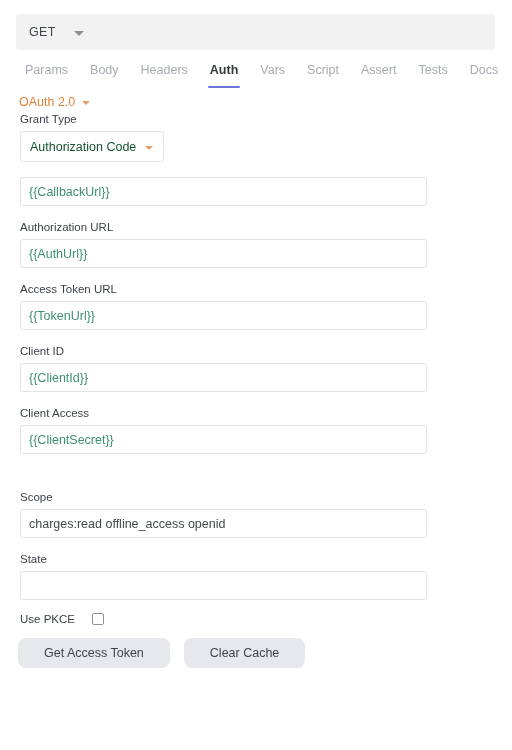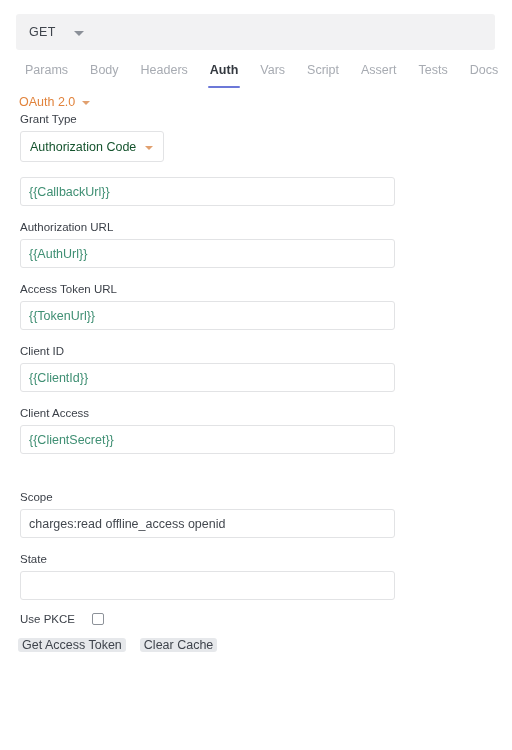--- a/index.html
+++ b/index.html
@@ -109,21 +109,21 @@
   .field { position: relative; }
   .label {
     font-size: 11.5px;
     color: #3a3f47;
     margin-left: 20px;
     margin-bottom: 6px;
     display: block;
   }
   .input {
     margin-left: 20px;
-    width: 375px;
+    width: 407px;
     height: 29px;
     border: 1px solid #e2e3e5;
     border-radius: 3px;
     background: #fff;
     box-sizing: border-box;
     display: flex;
     align-items: center;
     padding: 0 8px;
     font-size: 12.5px;
   }
@@ -180,23 +180,23 @@
   }
 
   
   .btn-row {
     display: flex;
     margin-left: 18px;
   }
   .btn {
     background: #e6e8eb;
     border: none;
-    border-radius: 3px;
-    height: 14px;
-    padding: 0 4px;
+    border-radius: 8px;
+    height: 30px;
+    padding: 0 26px;
     font-size: 12.5px;
     color: #3f444c;
     font-family: "Liberation Sans", sans-serif;
     display: inline-flex;
     align-items: center;
   }
   .btn + .btn { margin-left: 14px; }
 </style>
 </head>
 <body>

